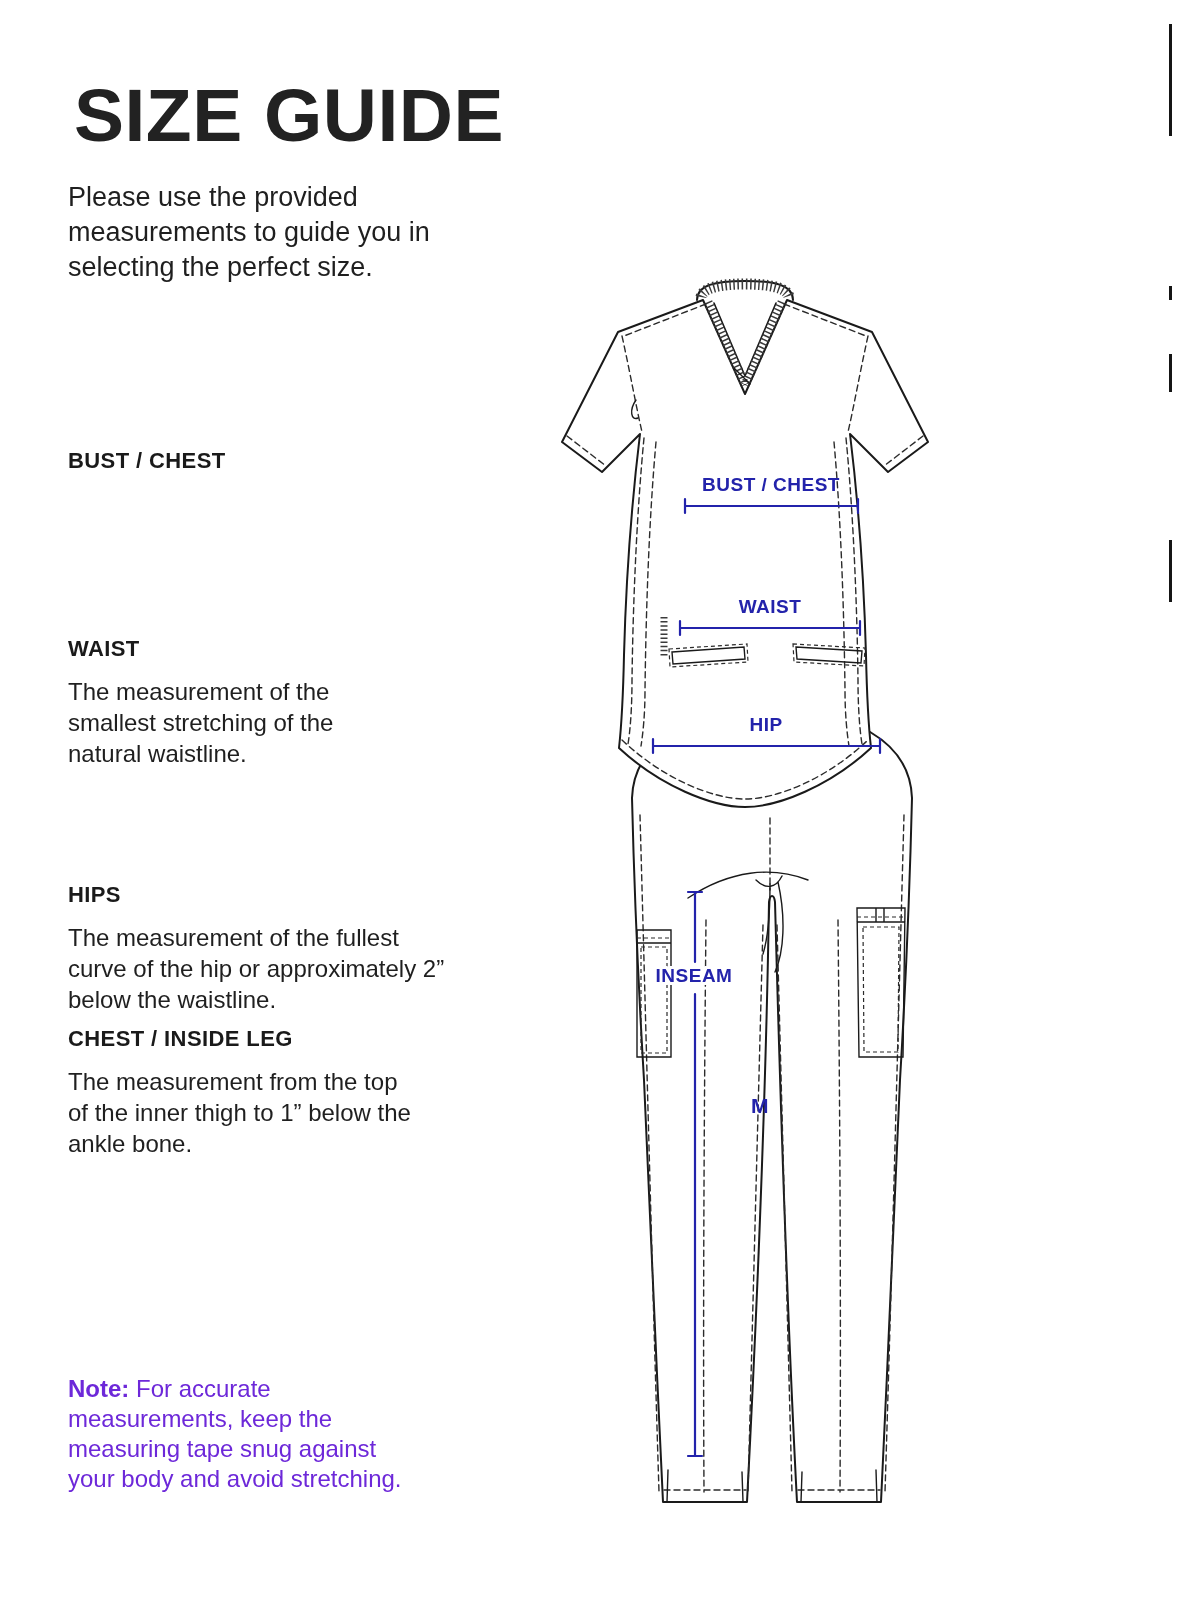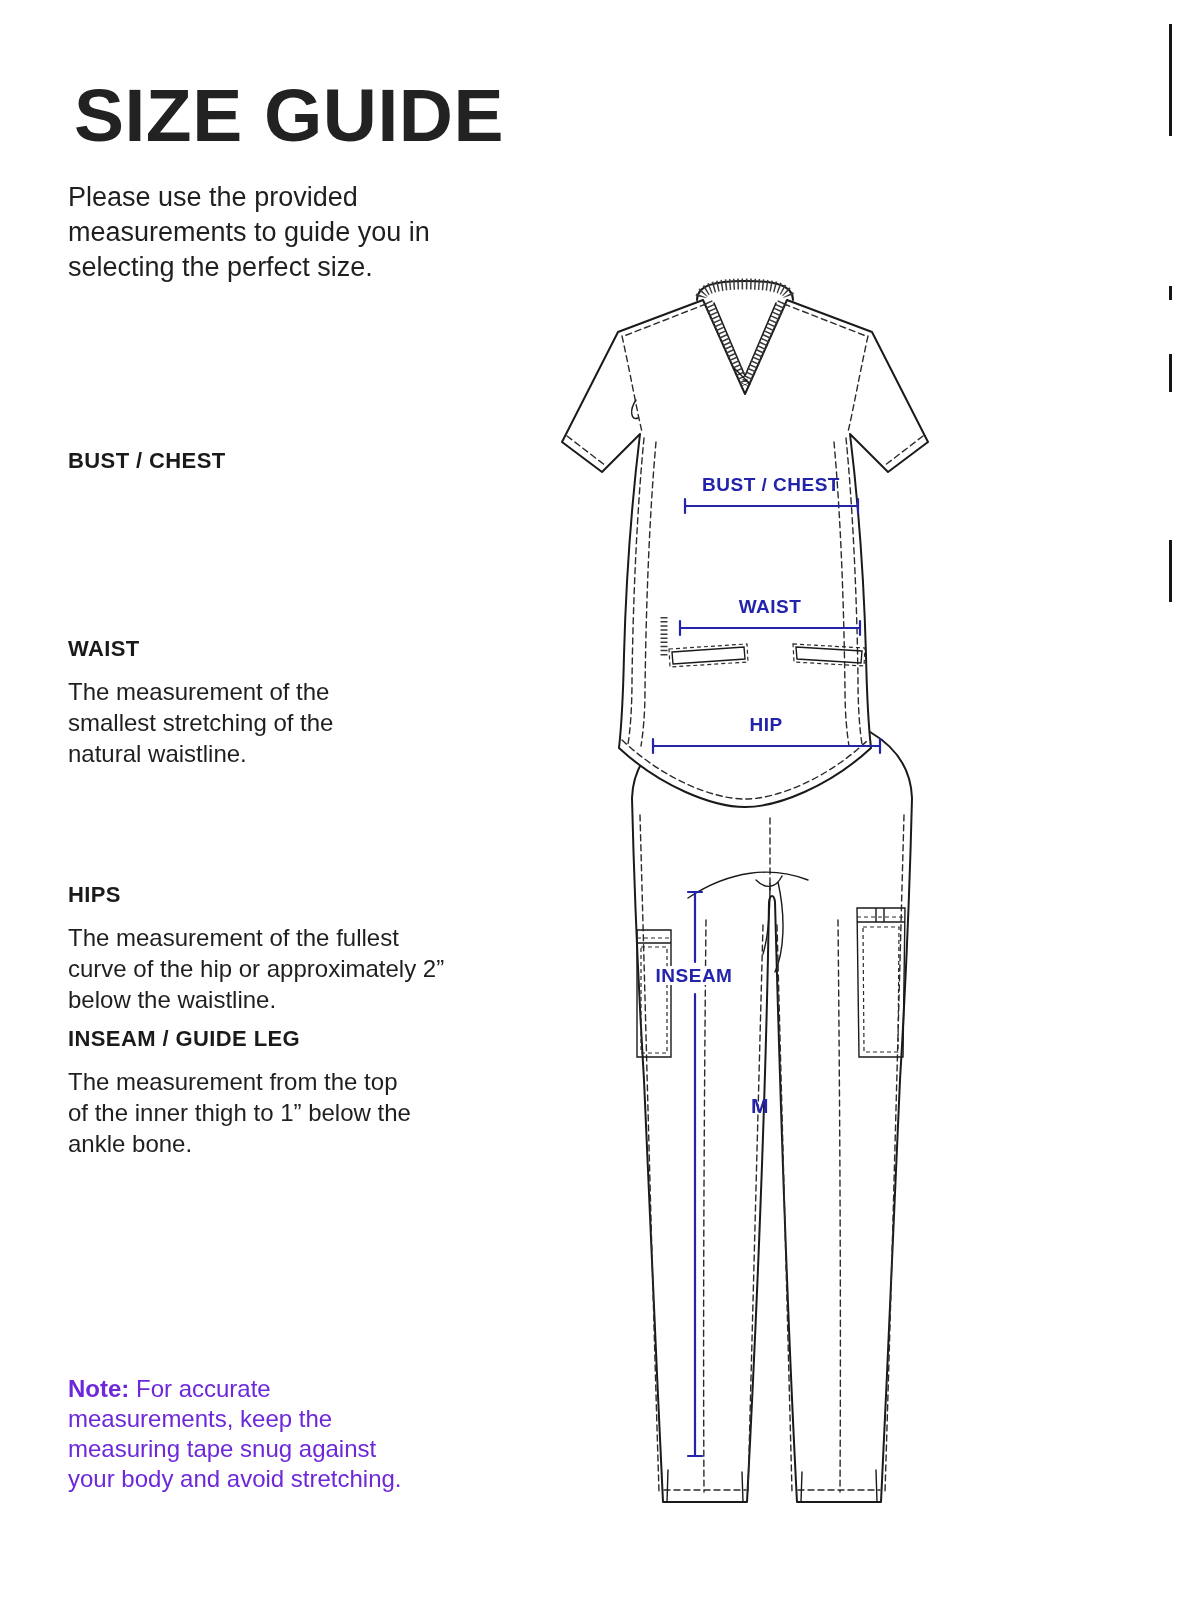--- a/index.html
+++ b/index.html
@@ -67,21 +67,21 @@
     <h2>WAIST</h2>
     <p>The measurement of the smallest stretching of the natural waistline.</p>
   </section>
 
   <section class="sec sec-hips">
     <h2>HIPS</h2>
     <p>The measurement of the fullest curve of the hip or approximately 2” below the waistline.</p>
   </section>
 
   <section class="sec sec-inseam">
-    <h2>INSEAM / GUIDE LEG</h2>
+    <h2>CHEST / INSIDE LEG</h2>
     <p>The measurement from the top of the inner thigh to 1” below the ankle bone.</p>
   </section>
 
   <p class="note"><b>Note:</b><span> For accurate measurements, keep the measuring tape snug against your body and avoid stretching.</span></p>
 
   <svg class="diagram" width="480" height="1250" viewBox="0 0 480 1250" aria-hidden="true">
 
     <g>
       <path class="outline fillwhite" d="
         M 112 528

